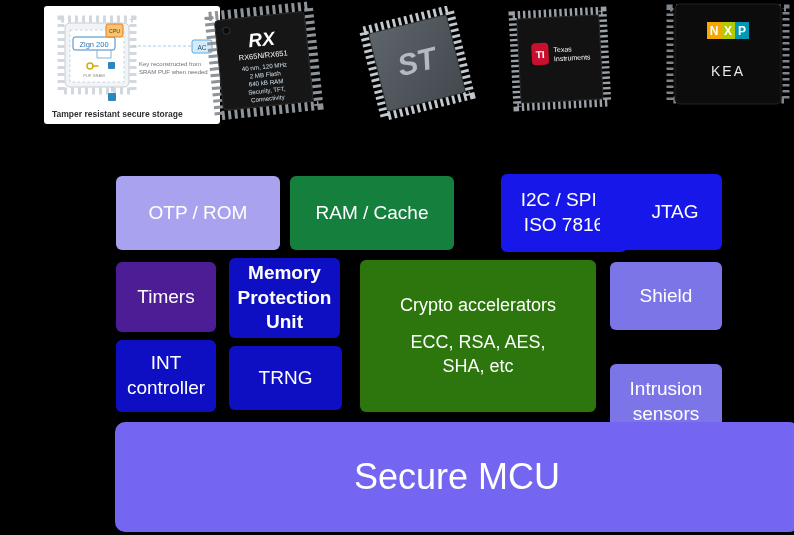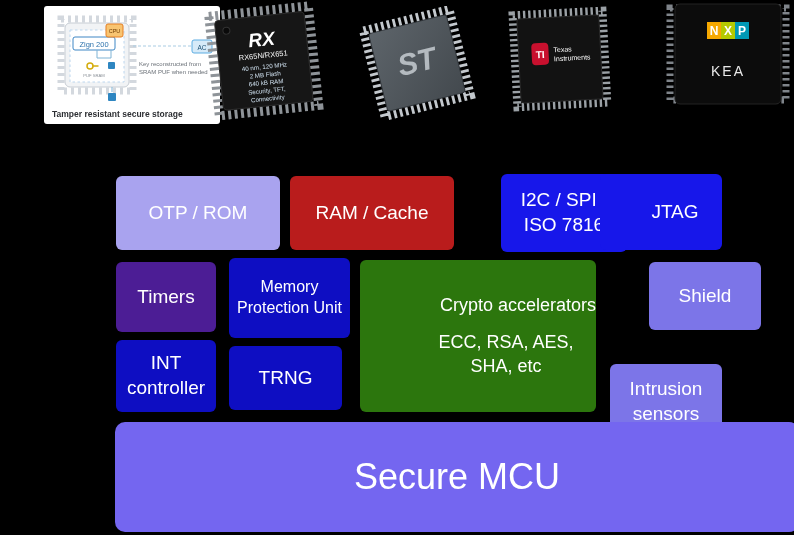--- a/index.html
+++ b/index.html
@@ -14,28 +14,28 @@
   .chip-zign { left:0;   top:6px;  width:176px; height:118px;margin-left:44px; }
   .chip-rx   { left:192px; top:0;  width:142px; height:126px; }
   .chip-st   { left:348px; top:6px; width:138px; height:114px; }
   .chip-ti   { left:492px; top:4px; width:134px; height:112px; }
   .chip-nxp  { left:662px; top:0;  width:132px; height:108px; }
 
   
   .block { position:absolute; display:flex; flex-direction:column; align-items:center; justify-content:center;
            text-align:center; color:#fff; border-radius:6px; font-size:19px; line-height:1.3; }
   .b-otp      { left:116px; top:176px; width:164px; height:74px; background:#a9a3ef; }
-  .b-ram      { left:290px; top:176px; width:164px; height:74px; background:#b91c1c; }
+  .b-ram      { left:290px; top:176px; width:164px; height:74px; background:#15803d; }
   .b-i2c      { left:465px; top:174px; width:126px; height:78px; background:#1717ea; padding:0 12px;margin-left:36px; }
   .b-jtag     { left:600px; top:174px; width:122px; height:76px; background:#1717ea;padding-left:28px; }
   .b-timers   { left:116px; top:262px; width:100px; height:70px; background:#4c1d95; }
-  .b-mpu      { left:229px; top:258px; width:121px; height:80px; background:#0e0ec2; padding:0 6px; font-size:16px; }
-  .b-crypto   { left:360px; top:260px; width:236px; height:152px; background:#2c760d; gap:14px; font-size:18px;align-items:flex-end; }
+  .b-mpu      { left:229px; top:258px; width:111px; height:80px; background:#0e0ec2; padding:0 6px; font-size:19px;font-weight:bold; }
+  .b-crypto   { left:360px; top:260px; width:236px; height:152px; background:#2c760d; gap:14px; font-size:18px; }
   .b-crypto .crypto-sub { max-width:180px; }
-  .b-shield   { left:610px; top:262px; width:112px; height:68px; background:#7c75e8;margin-left:39px; }
+  .b-shield   { left:610px; top:262px; width:112px; height:68px; background:#7c75e8; }
   .b-int      { left:116px; top:340px; width:100px; height:72px; background:#0e0ec2; padding:0 8px; }
   .b-trng     { left:229px; top:346px; width:113px; height:64px; background:#0e0ec2; }
   .b-intrusion{ left:610px; top:340px; width:112px; height:75px; background:#7c75e8; padding:0 10px;margin-top:24px; }
   .b-mcu      { left:115px; top:422px; width:684px; height:110px; background:#7466f0; font-size:36px; border-radius:10px; }
 </style>
 </head>
 <body>
 
 <div class="stage">
 

